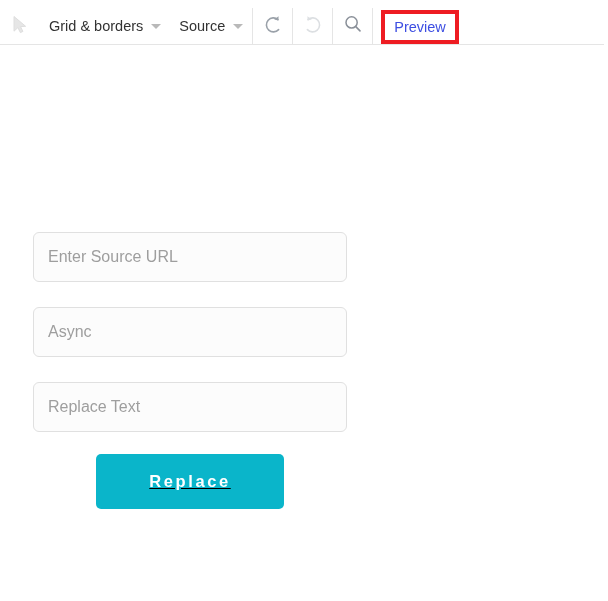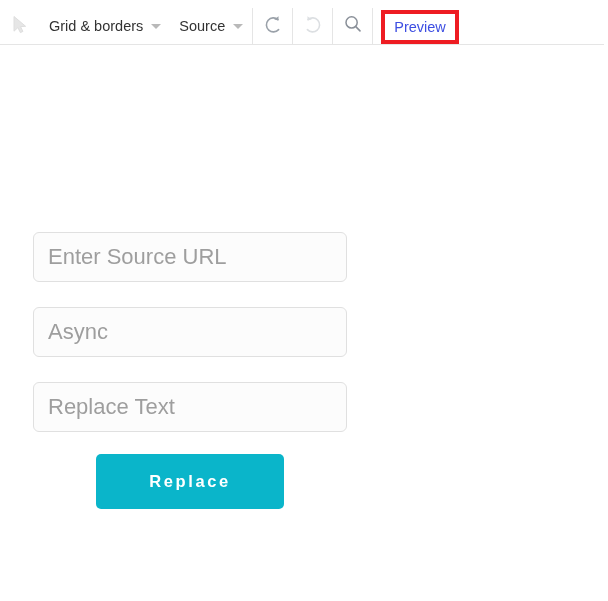--- a/index.html
+++ b/index.html
@@ -100,21 +100,21 @@
     top: 232px;
     width: 314px;
   }
   .field {
     width: 314px;
     height: 50px;
     box-sizing: border-box;
     border: 1px solid #e0e0e0;
     border-radius: 6px;
     background: #fcfcfc;
-    font-size: 22px;
+    font-size: 16px;
     color: #222;
     padding: 0 14px;
     margin-bottom: 25px;
     outline: none;
     font-family: "Liberation Sans", sans-serif;
     display: block;
   }
   .field::placeholder {
     color: #9e9e9e;
     opacity: 1;
@@ -134,20 +134,21 @@
     letter-spacing: 2.6px;
     font-family: "Liberation Sans", sans-serif;
     cursor: pointer;
     line-height: 55px;
     padding: 0;
     text-align: center;
   }
   #button-row {
     width: 314px;
     margin-top: -3px;
+    text-decoration: underline;
   }
 </style>
 </head>
 <body>
 
 <div id="toolbar">
 
   <div class="tb-cell tb-pointer">
     <span>
       <svg width="17" height="19" viewBox="0 0 17 19">

